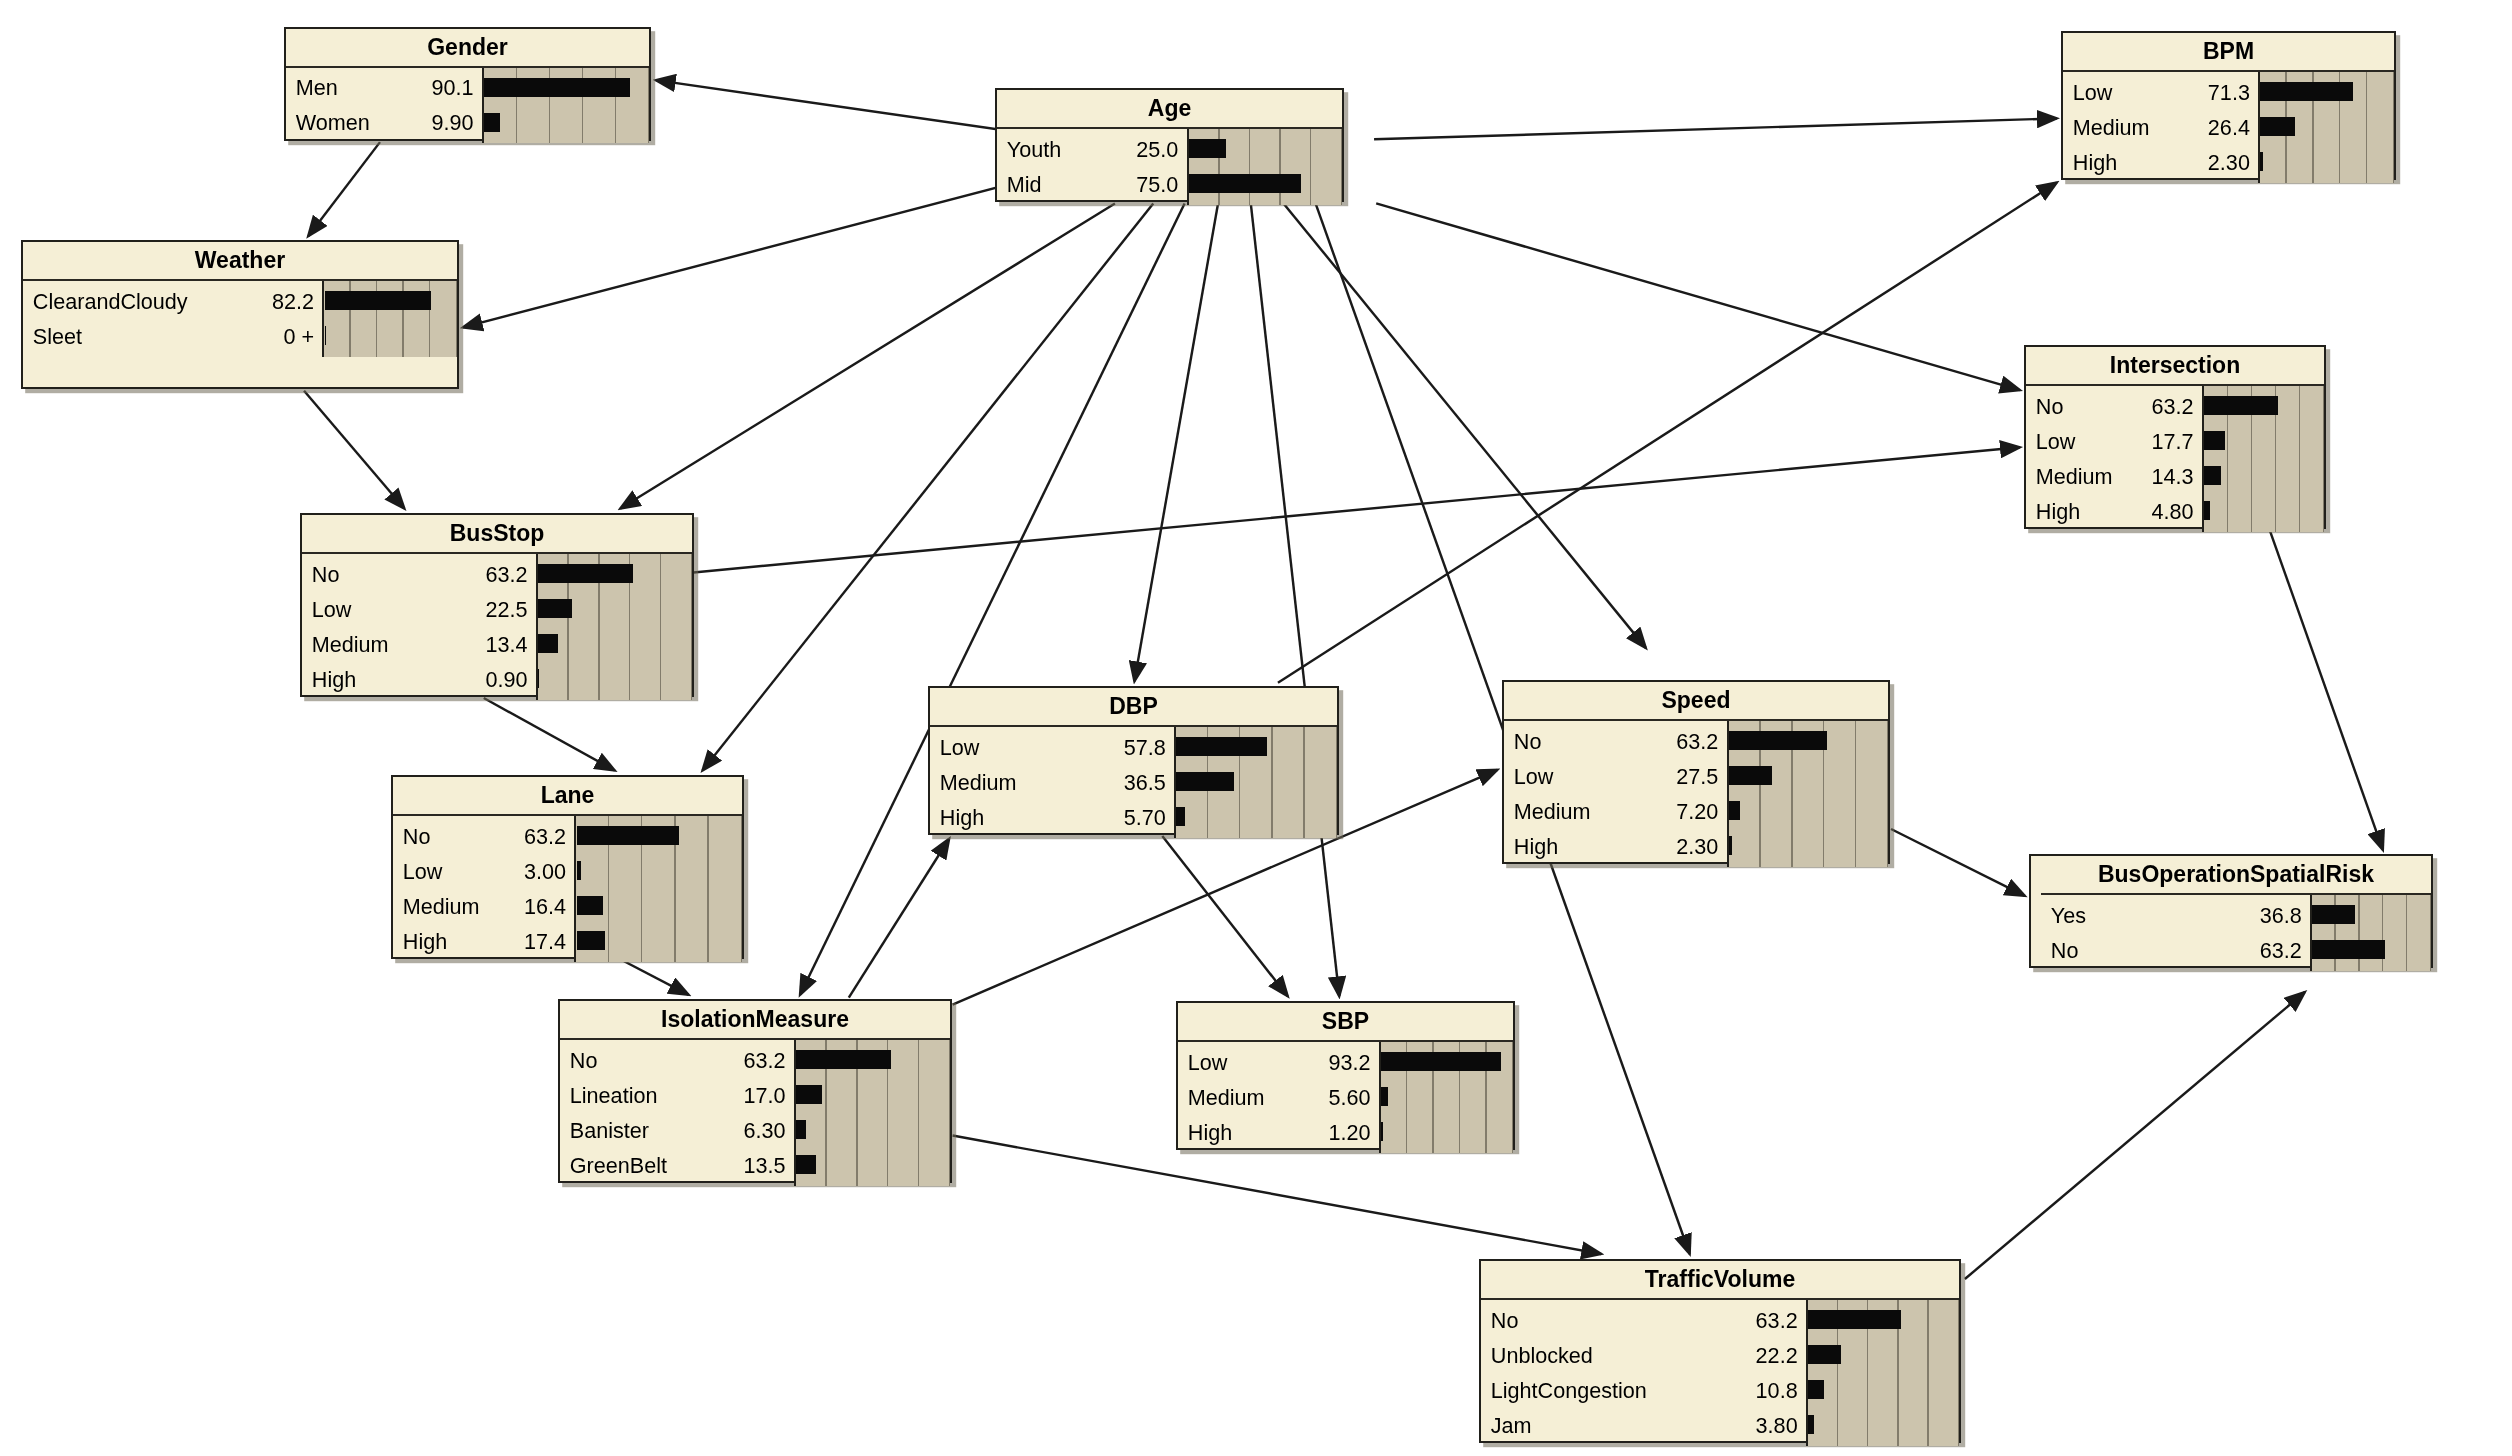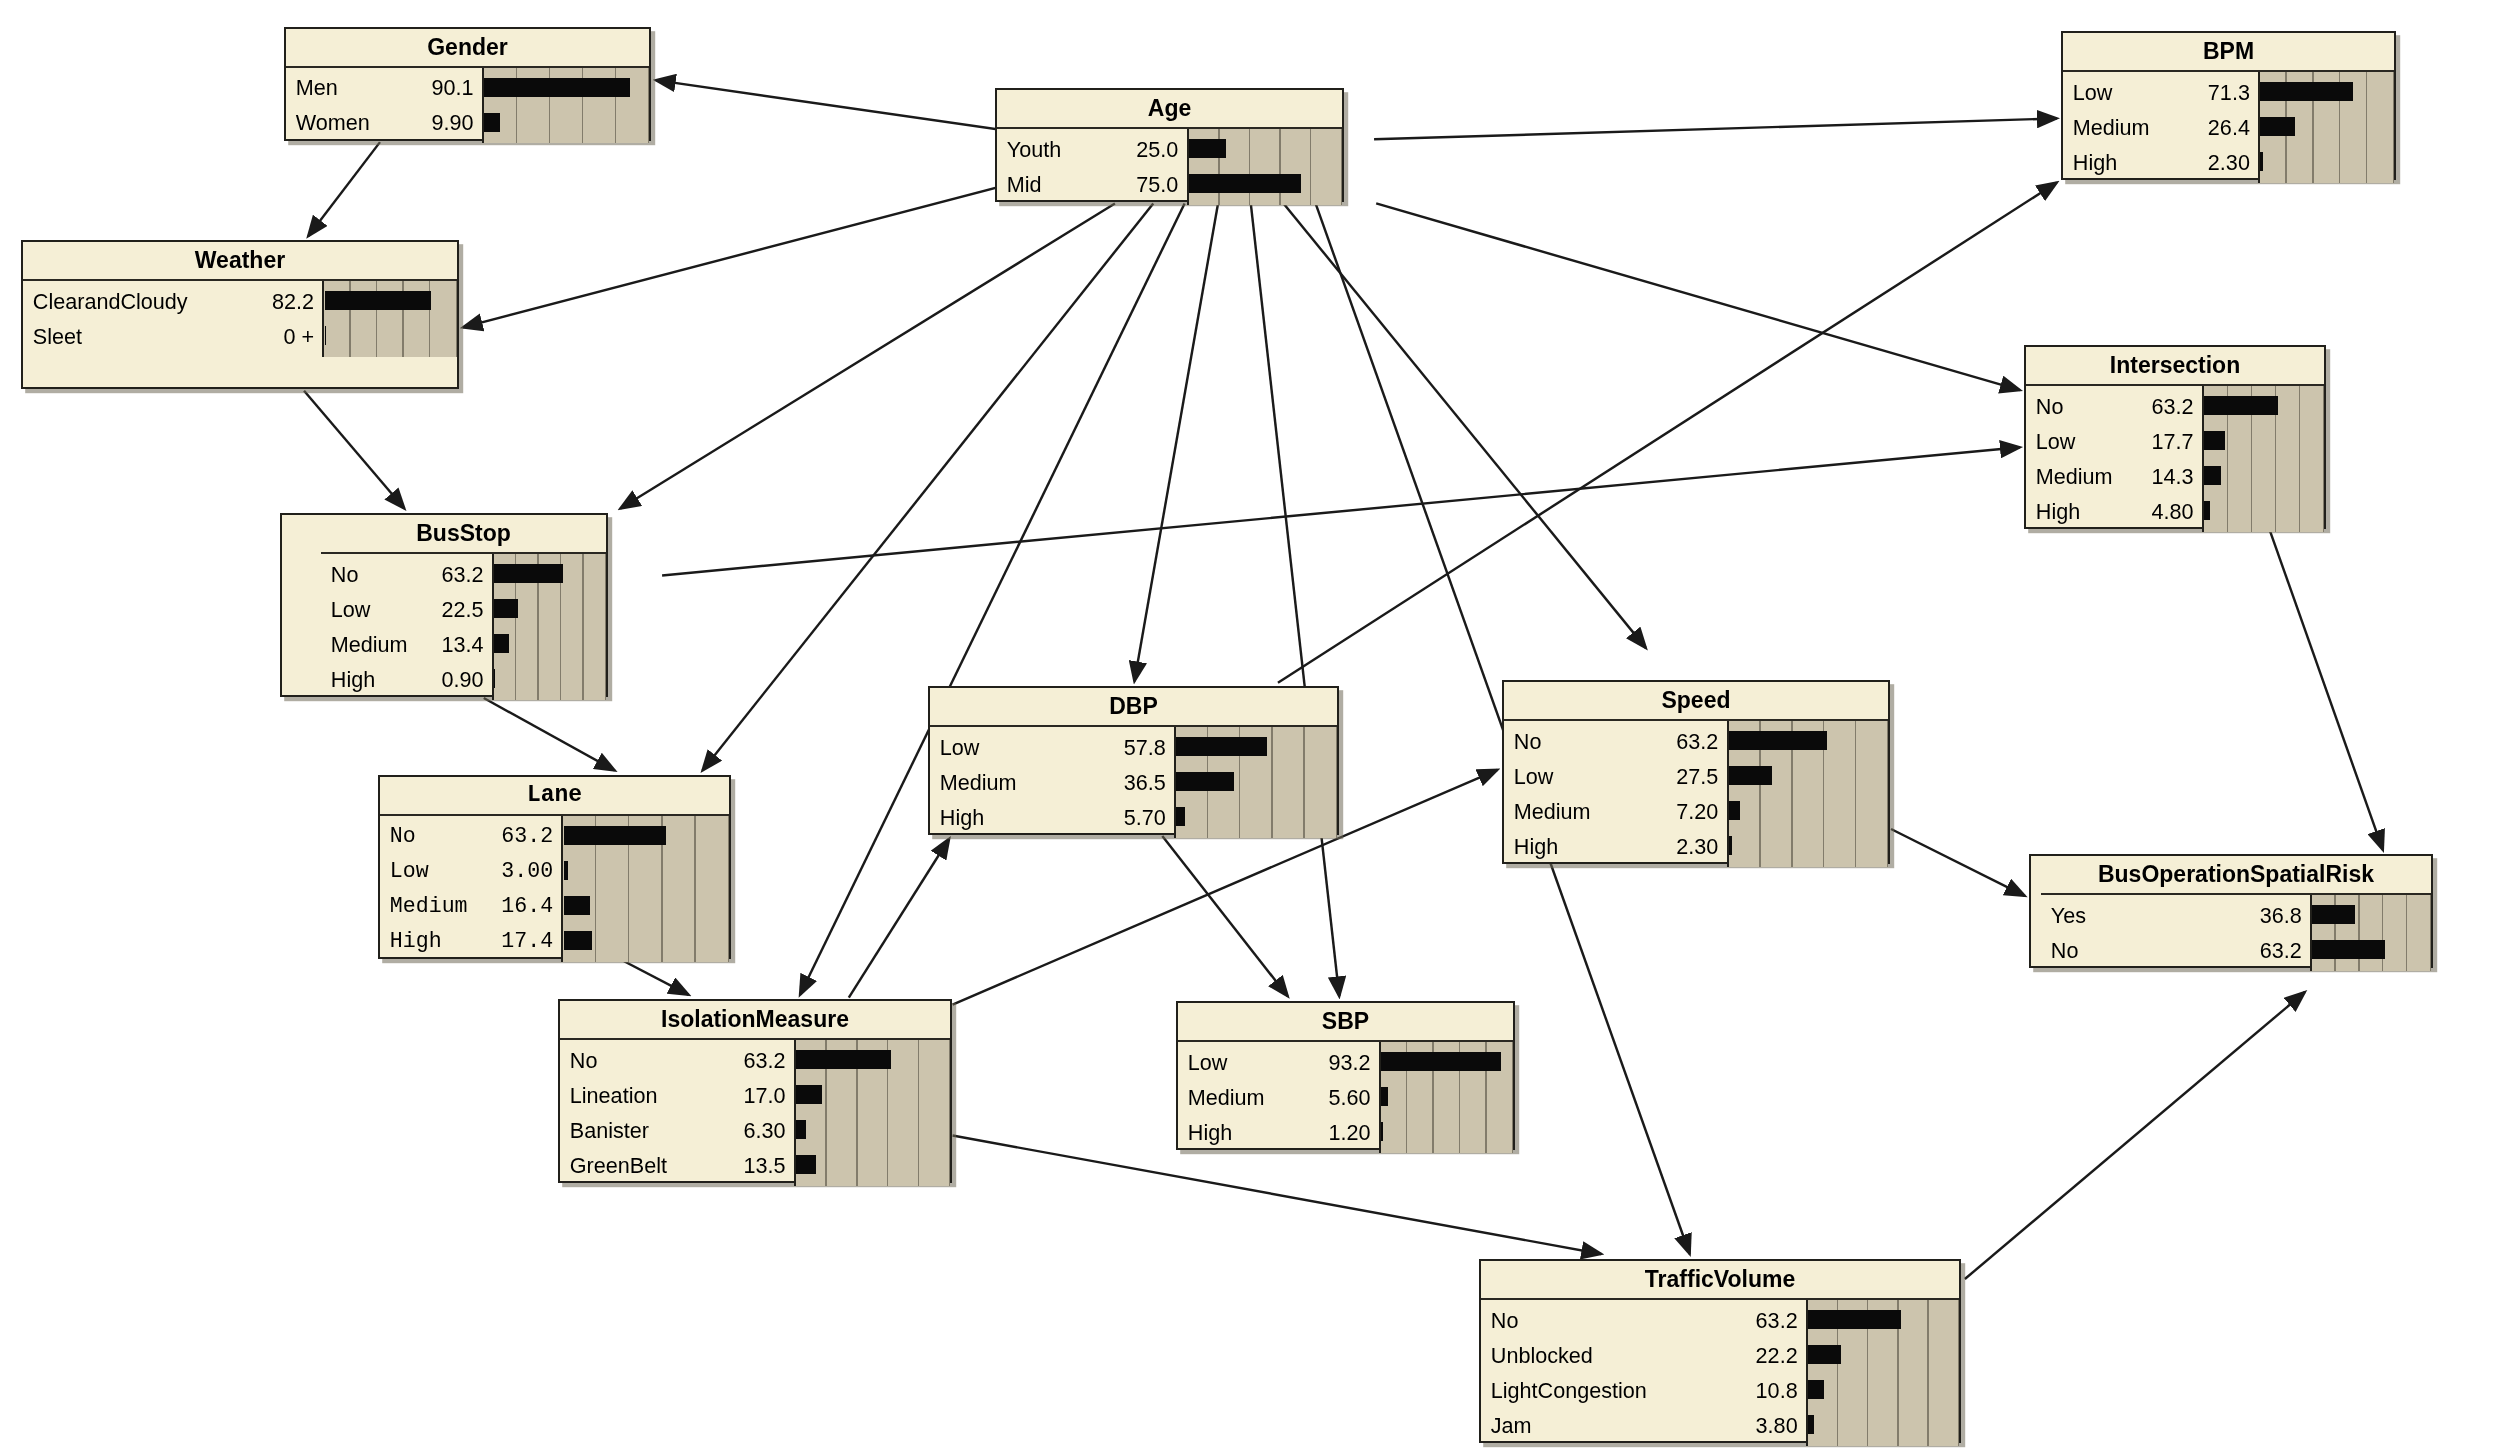--- a/index.html
+++ b/index.html
@@ -211,21 +211,21 @@
         </div>
         <div class="state-row">
           <span class="state-label">High</span>
           <span class="state-value">4.80</span>
           <div class="bar-track">
             <div class="prob-bar" style="width: 4.8%;"></div>
           </div>
         </div>
       </div>
     </div>
-    <div class="node" style="left: 280px; top: 513px; width: 328px; height: 184px; padding-left: 39px; --labelw: 60.0%;">
+    <div class="node" style="left: 300px; top: 513px; width: 394px; height: 184px; --labelw: 60.0%;">
       <div class="node-title">BusStop</div>
       <div class="node-body">
         <div class="bar-area"></div>
         <div class="state-row">
           <span class="state-label">No</span>
           <span class="state-value">63.2</span>
           <div class="bar-track">
             <div class="prob-bar" style="width: 63.2%;"></div>
           </div>
         </div>
@@ -245,21 +245,21 @@
         </div>
         <div class="state-row">
           <span class="state-label">High</span>
           <span class="state-value">0.90</span>
           <div class="bar-track">
             <div class="prob-bar" style="width: 0.9%;"></div>
           </div>
         </div>
       </div>
     </div>
-    <div class="node" style="left: 378px; top: 775px; width: 353px; height: 184px; font-family: Liberation Mono, monospace; --labelw: 52.0%;">
+    <div class="node" style="left: 391px; top: 775px; width: 353px; height: 184px; --labelw: 52.0%;">
       <div class="node-title">Lane</div>
       <div class="node-body">
         <div class="bar-area"></div>
         <div class="state-row">
           <span class="state-label">No</span>
           <span class="state-value">63.2</span>
           <div class="bar-track">
             <div class="prob-bar" style="width: 63.2%;"></div>
           </div>
         </div>

